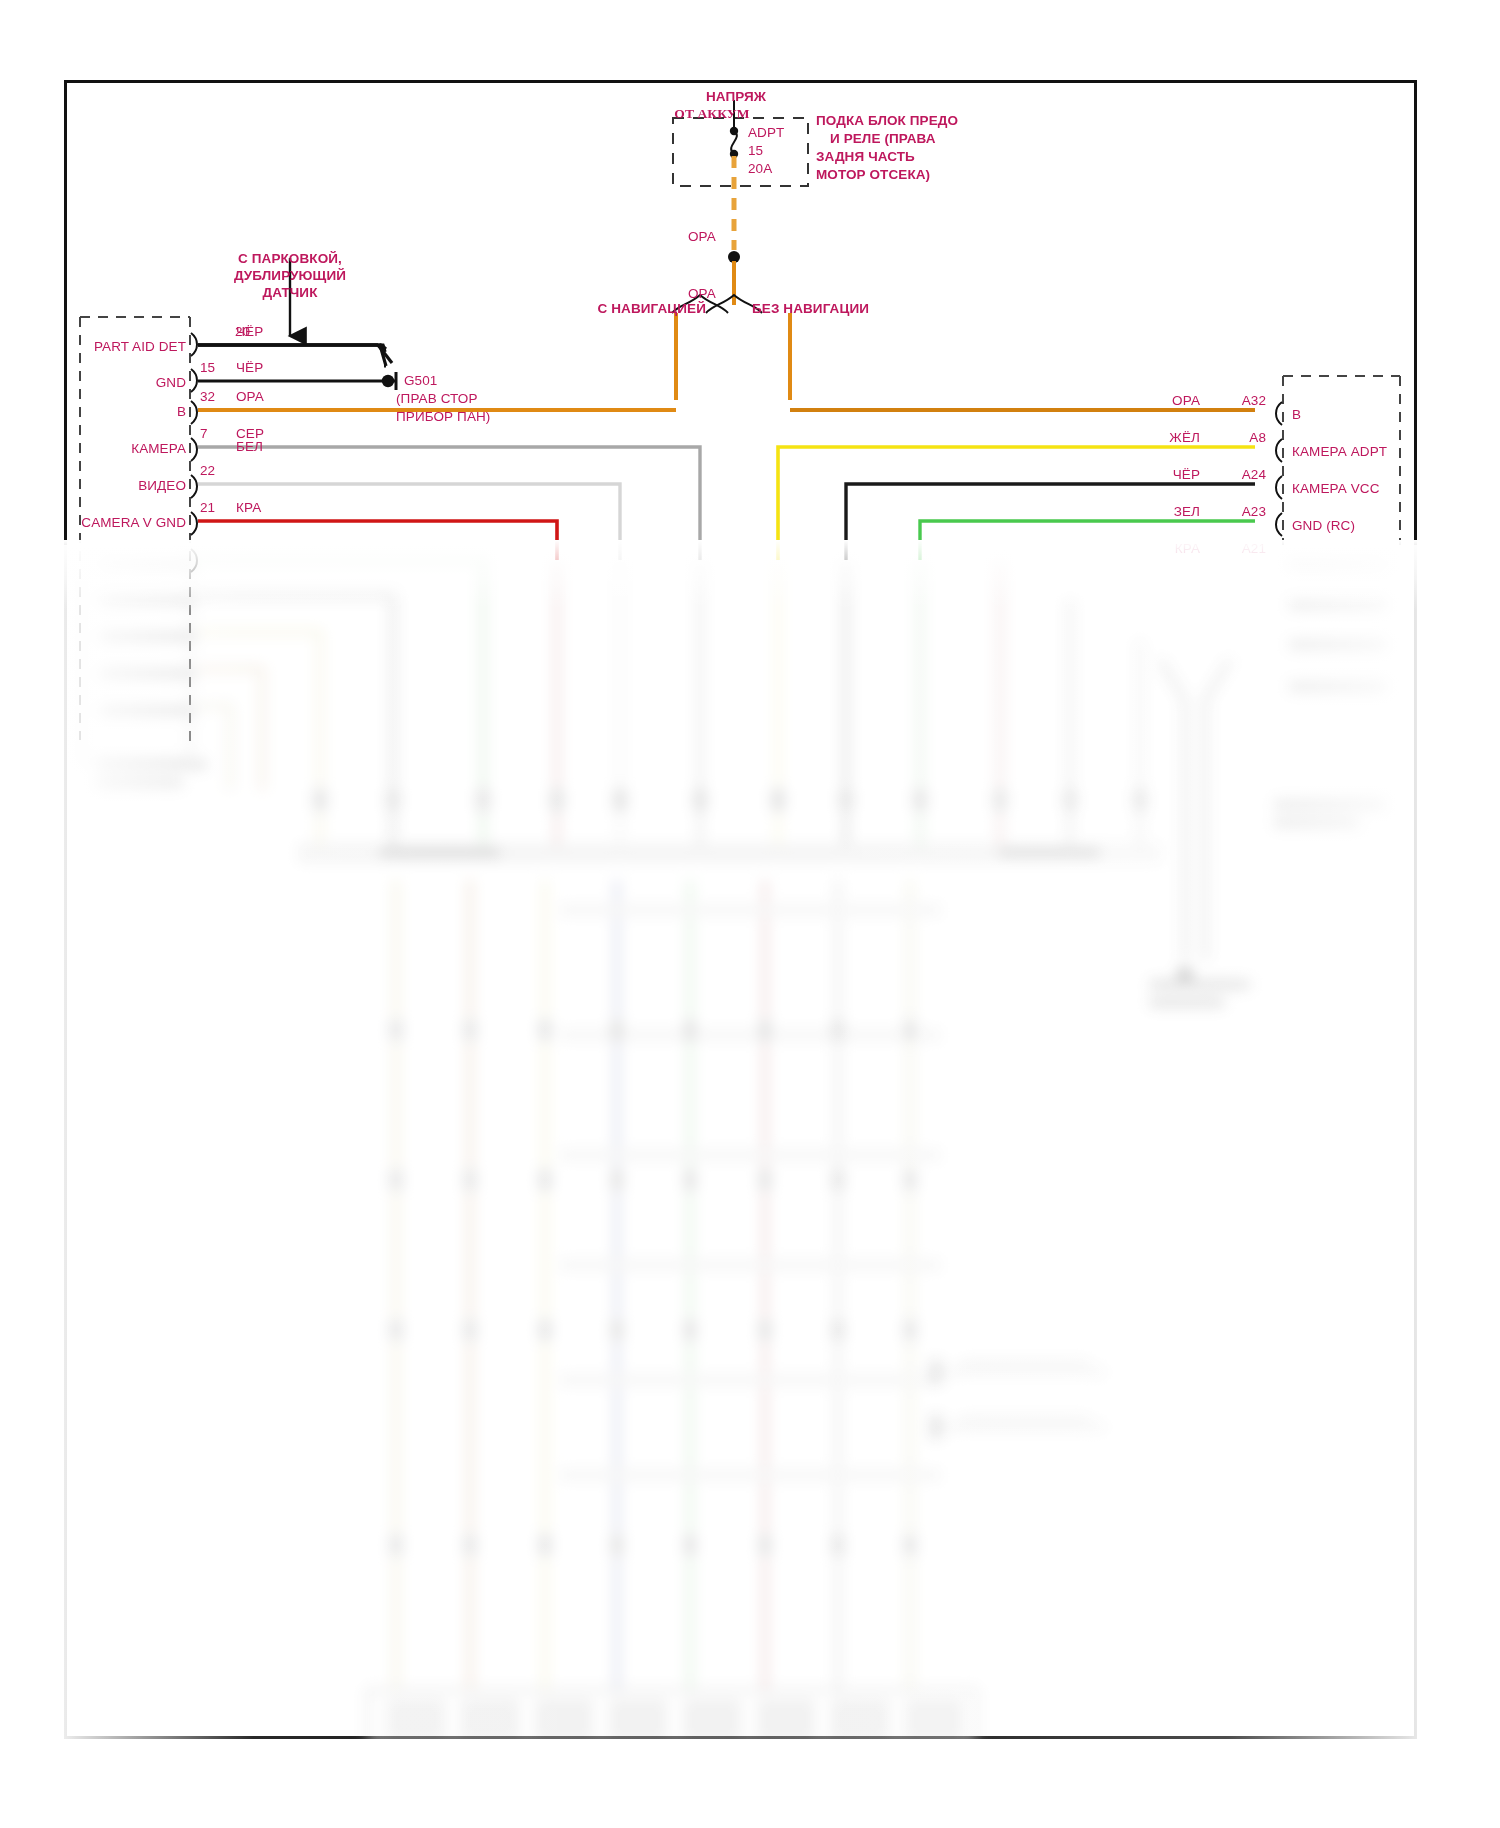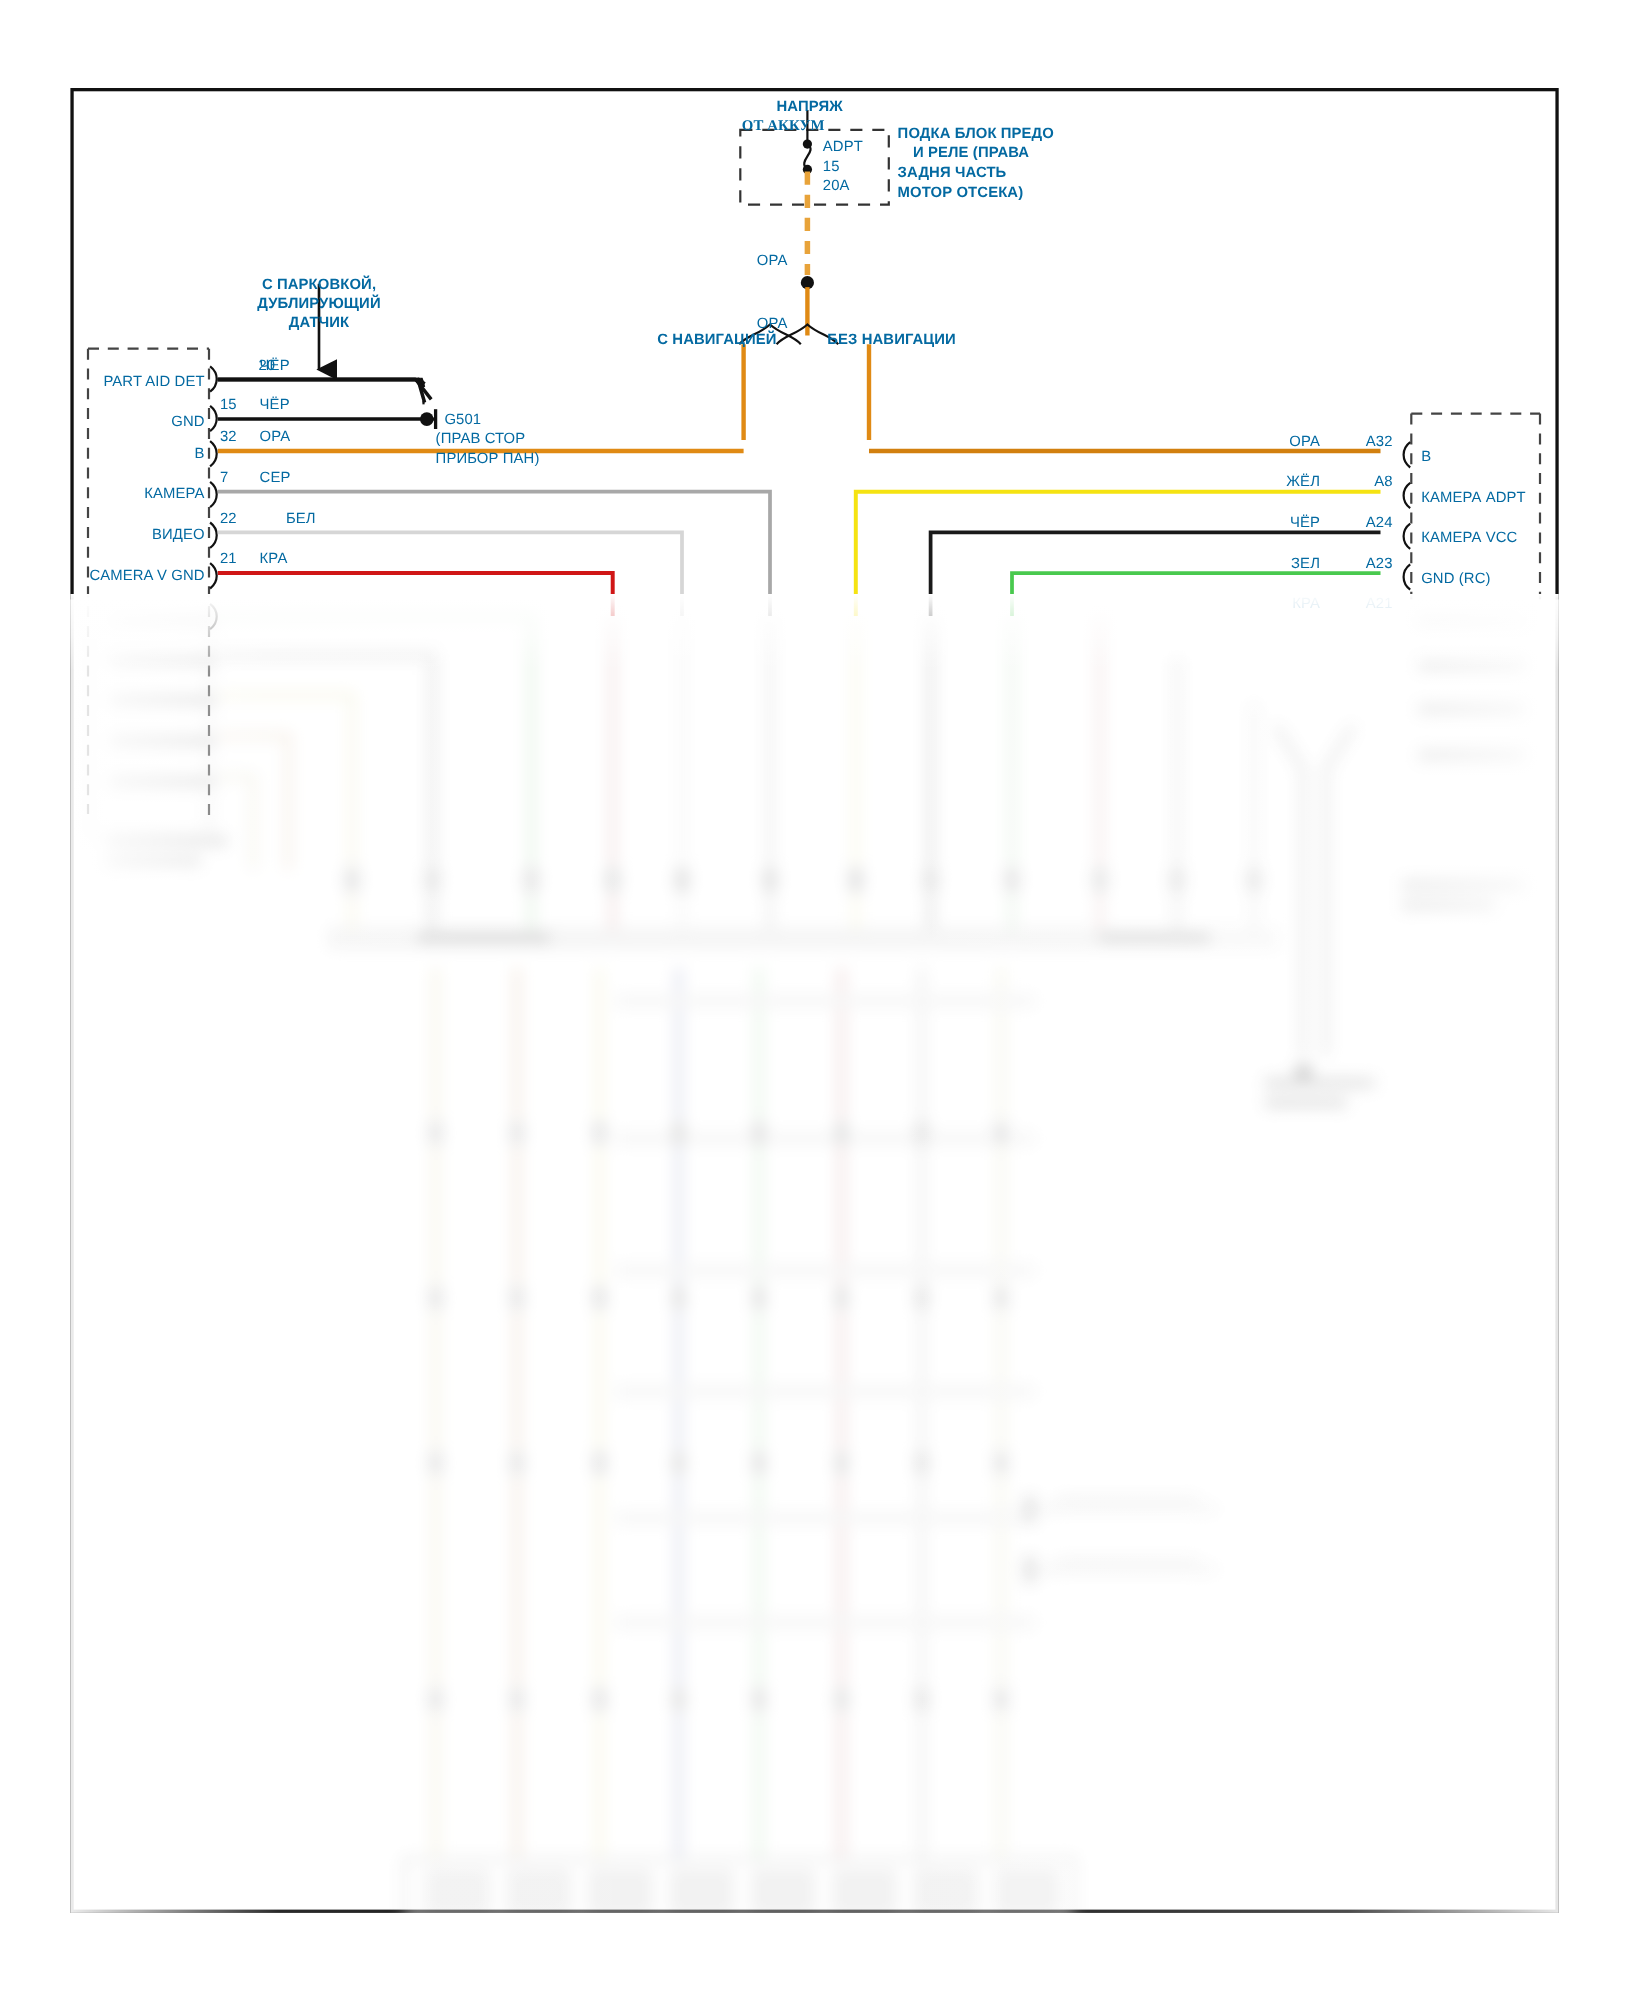--- a/index.html
+++ b/index.html
@@ -1,20 +1,20 @@
 <!DOCTYPE html>
 <html><head>
 <meta charset="utf-8">
 <style>
   html,body{margin:0;padding:0;background:#ffffff;}
   body{font-family:"Liberation Sans","DejaVu Sans",sans-serif;}
   #page{position:relative;width:1500px;height:1828px;background:#ffffff;overflow:hidden;}
   #frame{position:absolute;left:64px;top:80px;width:1353px;height:1659px;border:3px solid #111;box-sizing:border-box;background:#fff;}
   svg.layer{position:absolute;left:0;top:0;width:1500px;height:1828px;pointer-events:none;}
-  .lbl{position:absolute;font-size:13.5px;color:#0369a1;white-space:nowrap;line-height:1.28;letter-spacing:.1px;}
+  .lbl{position:absolute;font-size:13.5px;color:#be185d;white-space:nowrap;line-height:1.28;letter-spacing:.1px;}
   .lbl.c{text-align:center;}
   .lbl.r{text-align:right;}
   .b{font-weight:600;}
   
   #blurwrap{position:absolute;left:64px;top:545px;width:1353px;height:1194px;overflow:hidden;}
   #blurinner{position:absolute;left:-64px;top:-545px;width:1500px;height:1828px;
              filter:blur(7px) saturate(.55) opacity(.38);}
   #fadecap{position:absolute;left:64px;top:540px;width:1353px;height:70px;
            background:linear-gradient(to bottom,rgba(255,255,255,1) 0%,rgba(255,255,255,.55) 55%,rgba(255,255,255,0) 100%);}
   #sidefade{position:absolute;left:64px;top:545px;width:1353px;height:1194px;
@@ -177,21 +177,21 @@
   <div class="lbl r" style="left:40px;top:403px;width:146px;">B</div>
   <div class="lbl" style="left:200px;top:388px;">32</div>
   <div class="lbl" style="left:236px;top:388px;">ОРА</div>
 
   <div class="lbl r" style="left:40px;top:440px;width:146px;">КАМЕРА</div>
   <div class="lbl" style="left:200px;top:425px;">7</div>
   <div class="lbl" style="left:236px;top:425px;">СЕР</div>
 
   <div class="lbl r" style="left:40px;top:477px;width:146px;">ВИДЕО</div>
   <div class="lbl" style="left:200px;top:462px;">22</div>
-  <div class="lbl" style="left:236px;top:462px;margin-left:24px;">БЕЛ</div>
+  <div class="lbl" style="left:236px;top:438px;">БЕЛ</div>
 
   <div class="lbl r" style="left:20px;top:514px;width:166px;">CAMERA V GND</div>
   <div class="lbl" style="left:200px;top:499px;">21</div>
   <div class="lbl" style="left:236px;top:499px;">КРА</div>
 
   <div class="lbl r" style="left:1130px;top:392px;width:70px;">ОРА</div>
   <div class="lbl r" style="left:1208px;top:392px;width:58px;">A32</div>
   <div class="lbl" style="left:1292px;top:406px;">B</div>
 
   <div class="lbl r" style="left:1130px;top:429px;width:70px;">ЖЁЛ</div>

